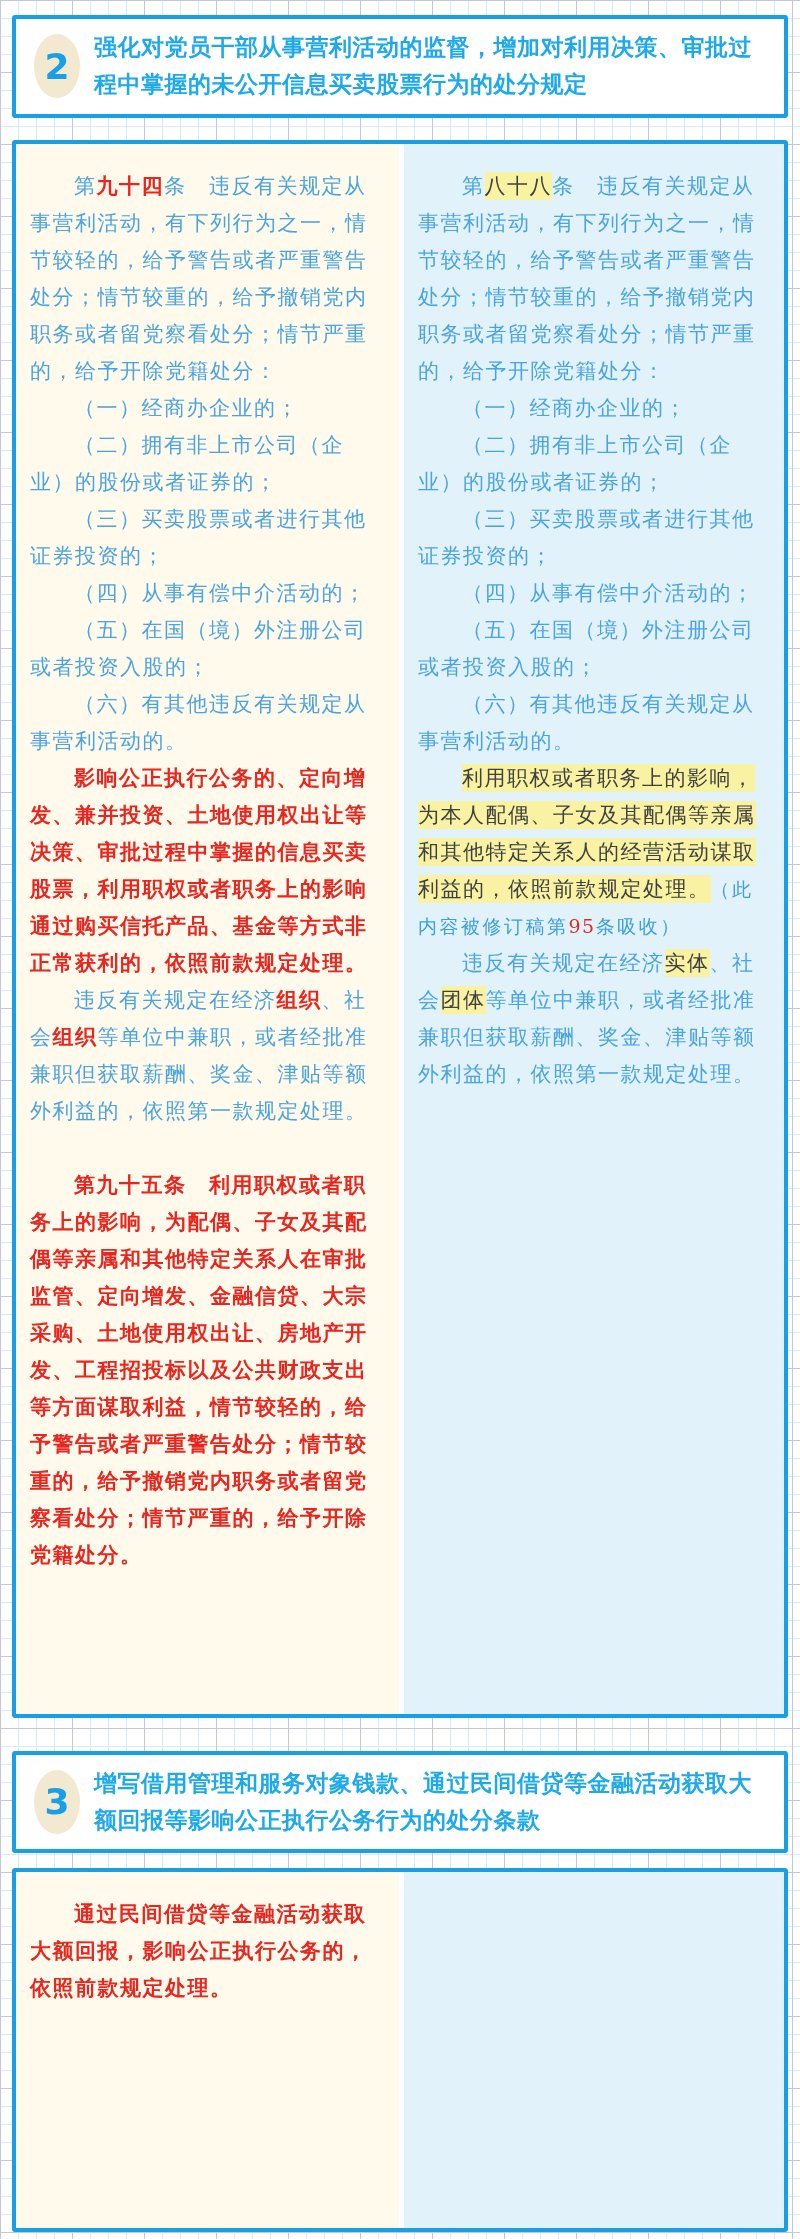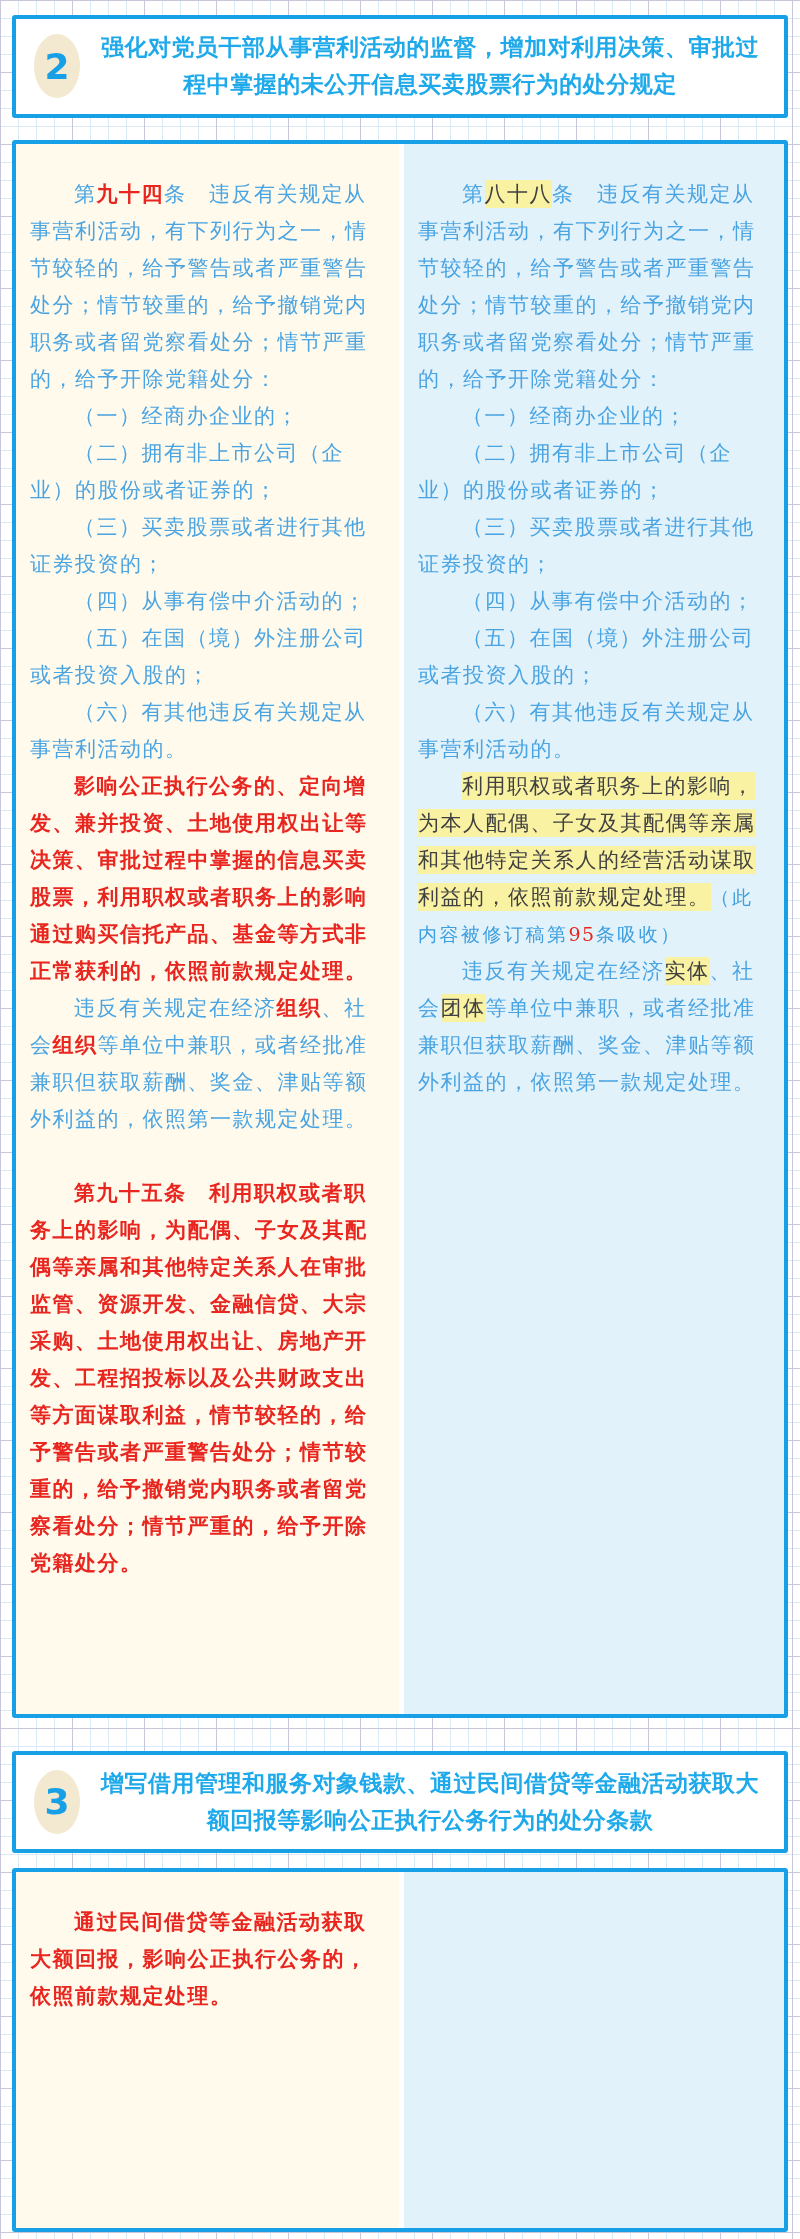--- a/index.html
+++ b/index.html
@@ -32,29 +32,28 @@
     flex:0 0 auto;
     width:46px;height:64px;
     border-radius:50%;
     background:#f3e9d1;
     color:#17a0e5;
     font-size:36px;font-weight:bold;
     display:flex;align-items:center;justify-content:center;
   }
   .header-title{
     flex:1;
-    text-align:center;
     color:#1ea9ea;
     font-weight:bold;
     font-size:23px;
     line-height:1.62;
     letter-spacing:0.5px;
   }
   .body-card{display:flex;align-items:stretch;padding:0;overflow:hidden;}
-  .col{box-sizing:border-box;padding:32px 14px 20px;}
+  .col{box-sizing:border-box;padding:24px 14px 20px;}
   .col-left{width:383px;background:#fffaec;}
   .col-gutter{width:5px;background:#ffffff;flex:0 0 auto;}
   .col-right{flex:1;background:#e2f2fb;}
   .body-s2{min-height:1578px;}
   .body-s3{min-height:364px;}
   .s2-header{margin-bottom:22px;}
   .s2-body{margin-bottom:33px;}
   .s3-header{margin-bottom:15px;}
   .para{
     margin:0;
@@ -87,21 +86,21 @@
     <div class="col col-left">
         <p class="para"><span class="seg-blue">第</span><span class="seg-red">九十四</span><span class="seg-blue">条</span><span class="seg-blue">　违反有关规定从事营利活动，有下列行为之一，情节较轻的，给予警告或者严重警告处分；情节较重的，给予撤销党内职务或者留党察看处分；情节严重的，给予开除党籍处分：</span></p>
         <p class="para"><span class="seg-blue">（一）经商办企业的；</span></p>
         <p class="para"><span class="seg-blue">（二）拥有非上市公司（企业）的股份或者证券的；</span></p>
         <p class="para"><span class="seg-blue">（三）买卖股票或者进行其他证券投资的；</span></p>
         <p class="para"><span class="seg-blue">（四）从事有偿中介活动的；</span></p>
         <p class="para"><span class="seg-blue">（五）在国（境）外注册公司或者投资入股的；</span></p>
         <p class="para"><span class="seg-blue">（六）有其他违反有关规定从事营利活动的。</span></p>
         <p class="para"><span class="seg-red">影响公正执行公务的、定向增发、兼并投资、土地使用权出让等决策、审批过程中掌握的信息买卖股票，利用职权或者职务上的影响通过购买信托产品、基金等方式非正常获利的，依照前款规定处理。</span></p>
         <p class="para"><span class="seg-blue">违反有关规定在经济</span><span class="seg-red">组织</span><span class="seg-blue">、社会</span><span class="seg-red">组织</span><span class="seg-blue">等单位中兼职，或者经批准兼职但获取薪酬、奖金、津贴等额外利益的，依照第一款规定处理。</span></p>
-        <p class="para space-before"><span class="seg-red">第九十五条　利用职权或者职务上的影响，为配偶、子女及其配偶等亲属和其他特定关系人在审批监管、资源开发、金融信贷、大宗采购、土地使用权出让、房地产开发、工程招投标以及公共财政支出等方面谋取利益，情节较轻的，给予警告或者严重警告处分；情节较重的，给予撤销党内职务或者留党察看处分；情节严重的，给予开除党籍处分。</span></p>
+        <p class="para space-before"><span class="seg-red">第九十五条　利用职权或者职务上的影响，为配偶、子女及其配偶等亲属和其他特定关系人在审批监管、定向增发、金融信贷、大宗采购、土地使用权出让、房地产开发、工程招投标以及公共财政支出等方面谋取利益，情节较轻的，给予警告或者严重警告处分；情节较重的，给予撤销党内职务或者留党察看处分；情节严重的，给予开除党籍处分。</span></p>
       </div>
     <div class="col-gutter"></div>
     <div class="col col-right">
         <p class="para"><span class="seg-blue">第</span><span class="seg-mark">八十八</span><span class="seg-blue">条</span><span class="seg-blue">　违反有关规定从事营利活动，有下列行为之一，情节较轻的，给予警告或者严重警告处分；情节较重的，给予撤销党内职务或者留党察看处分；情节严重的，给予开除党籍处分：</span></p>
         <p class="para"><span class="seg-blue">（一）经商办企业的；</span></p>
         <p class="para"><span class="seg-blue">（二）拥有非上市公司（企业）的股份或者证券的；</span></p>
         <p class="para"><span class="seg-blue">（三）买卖股票或者进行其他证券投资的；</span></p>
         <p class="para"><span class="seg-blue">（四）从事有偿中介活动的；</span></p>
         <p class="para"><span class="seg-blue">（五）在国（境）外注册公司或者投资入股的；</span></p>
         <p class="para"><span class="seg-blue">（六）有其他违反有关规定从事营利活动的。</span></p>

